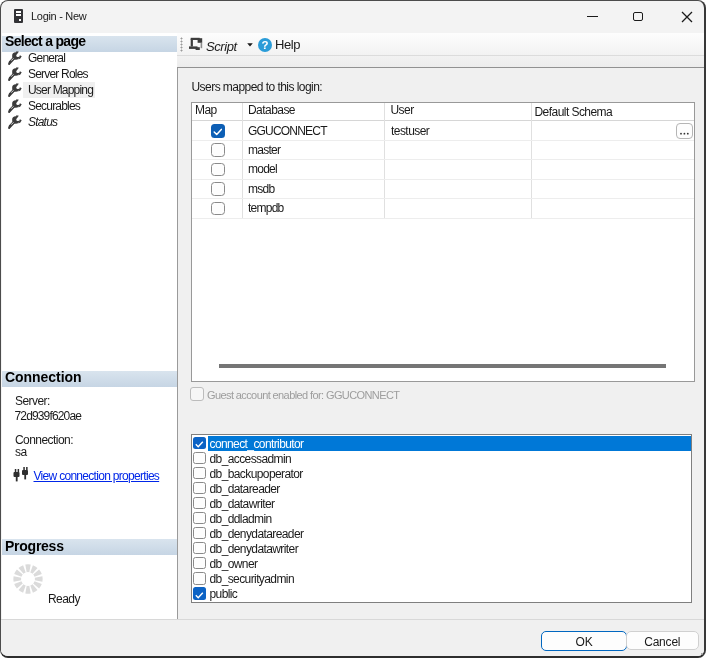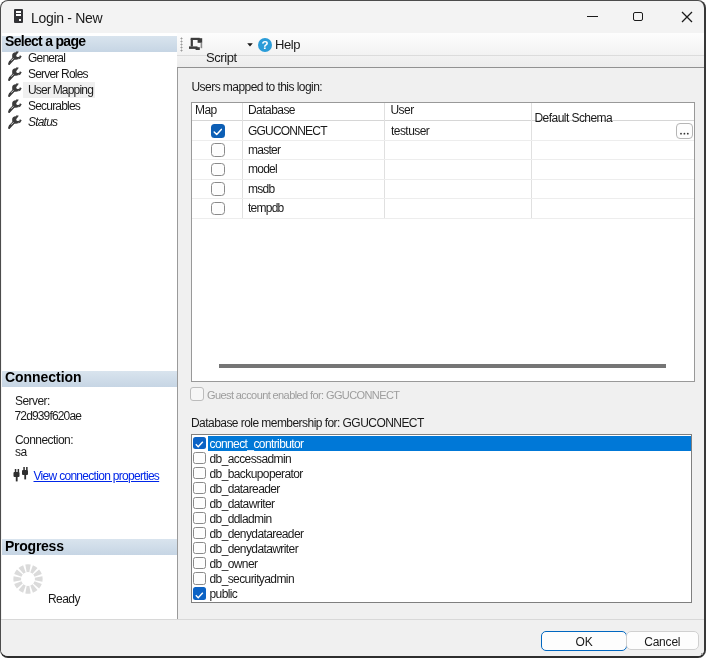--- a/index.html
+++ b/index.html
@@ -17,21 +17,21 @@
 </style>
 </head>
 <body>
 <div id="win">
 
   <div class="abs" style="left:13px; top:8px; width:9px; height:13.5px; background:#333336; border-radius:1px;">
     <div class="abs" style="left:2px; top:2.2px; width:5px; height:1.6px; background:#fff;"></div>
     <div class="abs" style="left:2px; top:5.2px; width:5px; height:1.6px; background:#fff;"></div>
     <div class="abs" style="left:5.2px; top:9.6px; width:2px; height:2px; background:#fff;"></div>
   </div>
-  <div class="abs t12" style="left:30px; top:9px; font-size:14px; letter-spacing:-0.3px;">Login - New</div>
+  <div class="abs t12" style="left:30px; top:9px; font-size:11px; letter-spacing:-0.3px;">Login - New</div>
   <div class="abs" style="left:586px; top:14.6px; width:10.5px; height:1.4px; background:#1a1a1a;"></div>
   <div class="abs" style="left:631.5px; top:10.5px; width:10px; height:9px; border:1.4px solid #1a1a1a; border-radius:2px;"></div>
   <svg class="abs" style="left:680px; top:10px;" width="12" height="12" viewBox="0 0 12 12">
     <path d="M1 1 L11 11 M11 1 L1 11" stroke="#1a1a1a" stroke-width="1.3" fill="none"></path>
   </svg>
 
   <div class="abs" style="left:1px; top:32px; width:175px; height:587px; background:#ffffff;">
     <div class="abs hdr" style="left:0px; top:3px; width:175px; letter-spacing:-0.7px; padding-top:0;">Select a page</div>
 
     <div class="abs t12" style="left:26px; top:18px; letter-spacing:-0.8px;">General</div>
@@ -111,41 +111,41 @@
     <div class="abs" style="left:0px; top:21.5px; width:530px; height:1px; background:#dcdcdc;"></div>
     <div class="abs" style="left:3px; top:4px; width:3px; height:15px; background-image:radial-gradient(circle, #9a9a9a 0.9px, transparent 1.1px); background-size:3px 3px;"></div>
     <svg class="abs" style="left:12px; top:3.5px;" width="14" height="14" viewBox="0 0 14 14">
       <rect x="1.7" y="0.8" width="9" height="2.2" fill="#3c3c3c"></rect>
       <rect x="8.6" y="1.2" width="4.6" height="4.6" fill="#3c3c3c"></rect>
       <rect x="1.7" y="1.8" width="2.2" height="7.7" fill="#3c3c3c"></rect>
       <rect x="0" y="9.4" width="8.5" height="2.5" fill="#3c3c3c"></rect>
       <rect x="6.6" y="10.2" width="4.2" height="2.8" fill="#3c3c3c"></rect>
       <rect x="11.6" y="5.8" width="1.6" height="5.4" fill="#8a8a8a"></rect>
     </svg>
-    <div class="abs t12" style="left:29px; top:17px; font-size:13px; letter-spacing:-0.4px;">Script</div>
+    <div class="abs t12" style="left:29px; top:6px; font-size:13px; letter-spacing:-0.4px;font-style:italic;">Script</div>
     <svg class="abs" style="left:70px; top:9.5px;" width="6" height="4" viewBox="0 0 6 4">
         <path d="M0.2 0.2 L3 3.6 L5.8 0.2z" fill="#1a1a1a"></path>
       </svg>
     <svg class="abs" style="left:81px; top:5px;" width="14" height="14" viewBox="0 0 14 14">
       <circle cx="7" cy="7" r="7" fill="#2a9cd8"></circle>
       <text x="7" y="11" font-size="11.5" font-weight="bold" fill="#fff" text-anchor="middle" font-family="Liberation Sans">?</text>
     </svg>
     <div class="abs t12" style="left:98px; top:3.5px; font-size:13px; letter-spacing:-0.4px;">Help</div>
   </div>
 
   <div class="abs" style="left:176px; top:67px; width:530px; height:552px; background:#f0f0f0; border-left:1px solid #9a9a9a;">
     <div class="abs t12" style="left:13.5px; top:11.5px;">Users mapped to this login:</div>
 
     <div class="abs" style="left:13px; top:33.5px; width:504px; height:280px; background:#fff; border:1px solid #999;">
 
       <div class="abs" style="left:0; top:0; width:502px; height:18px; background:#fff; border-bottom:1px solid #d6d6d6;"></div>
       <div class="abs t12" style="left:3px; top:0.5px;">Map</div>
       <div class="abs t12" style="left:56px; top:0.5px;">Database</div>
       <div class="abs t12" style="left:198.5px; top:0.5px;">User</div>
-      <div class="abs t12" style="left:342.5px; top:8px;">Default Schema</div>
+      <div class="abs t12" style="left:342.5px; top:2px;">Default Schema</div>
 
       <div class="abs" style="left:50px; top:0; width:1px; height:115px; background:#e0e0e0;"></div>
       <div class="abs" style="left:192px; top:0; width:1px; height:115px; background:#e0e0e0;"></div>
       <div class="abs" style="left:339px; top:0; width:1px; height:115px; background:#e0e0e0;"></div>
 
       <div class="abs" style="left:0; top:37.5px; width:502px; height:1px; background:#ededed;"></div>
       <div class="abs" style="left:0; top:56.9px; width:502px; height:1px; background:#ededed;"></div>
       <div class="abs" style="left:0; top:76.3px; width:502px; height:1px; background:#ededed;"></div>
       <div class="abs" style="left:0; top:95.7px; width:502px; height:1px; background:#ededed;"></div>
       <div class="abs" style="left:0; top:115.1px; width:502px; height:1px; background:#ededed;"></div>
@@ -174,21 +174,20 @@
             <circle cx="10.8" cy="9.7" r="0.9" fill="#333"></circle>
           </svg>
       </div>
 
       <div class="abs" style="left:27px; top:261px; width:447px; height:4px; background:#757575;"></div>
     </div>
 
     <div class="abs" style="left:12px; top:319px; width:14px; height:14px; background:#f6f6f6; border:1px solid #bcbcbc; border-radius:3px;"></div>
     <div class="abs t12" style="left:29px; top:320.5px; color:#9d9d9d; font-size:11px; letter-spacing:-0.6px;">Guest account enabled for: GGUCONNECT</div>
 
-    <div class="abs t12" style="left:13px; top:348px;">Database role membership for: GGUCONNECT</div>
 
     <div class="abs" style="left:12.5px; top:366px; width:501px; height:169px; background:#fff; border:1px solid #7f7f7f;">
       <div class="abs" style="left:16px; top:0.5px; width:483px; height:15.4px; background:#0078d7;"></div>
       <div class="abs cbc" style="left:1.5px; top:1.5px;"><svg width="12.5" height="12.5" viewBox="0 0 12.5 12.5">
             <path d="M2.8 6.3 L5.2 8.7 L9.8 3.7" stroke="#fff" stroke-width="1.4" fill="none"></path>
           </svg></div>
       <div class="abs li" style="left:18px; top:1.9px; color:#fff;">connect_contributor</div>
       <div class="abs cb" style="left:1.5px; top:16.6px;"></div>
       <div class="abs li" style="left:18px; top:16.9px;">db_accessadmin</div>
       <div class="abs cb" style="left:1.5px; top:31.6px;"></div>

